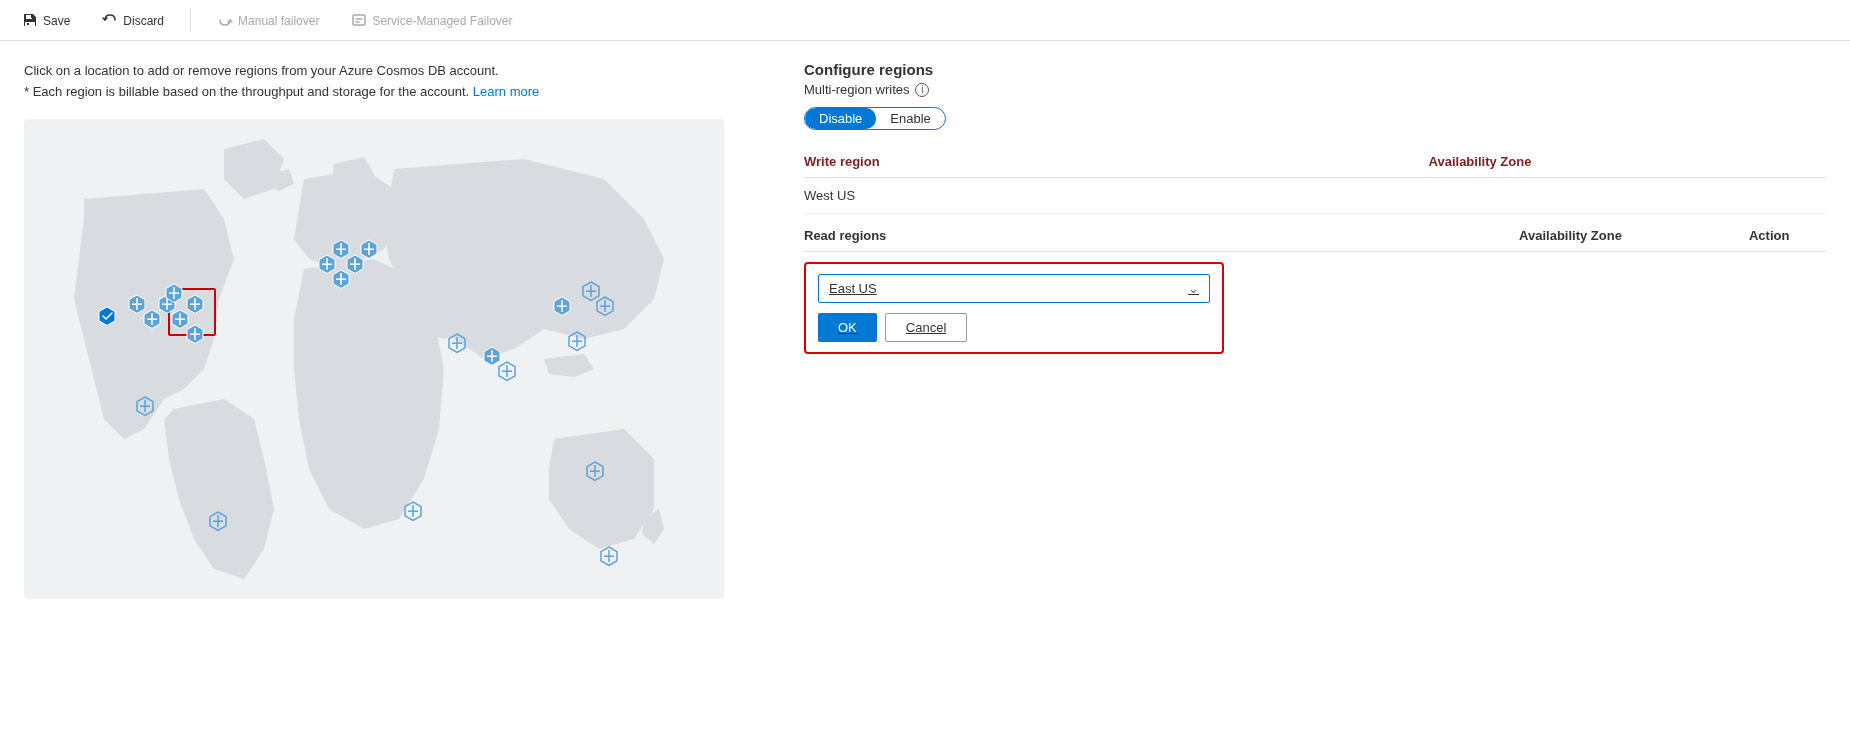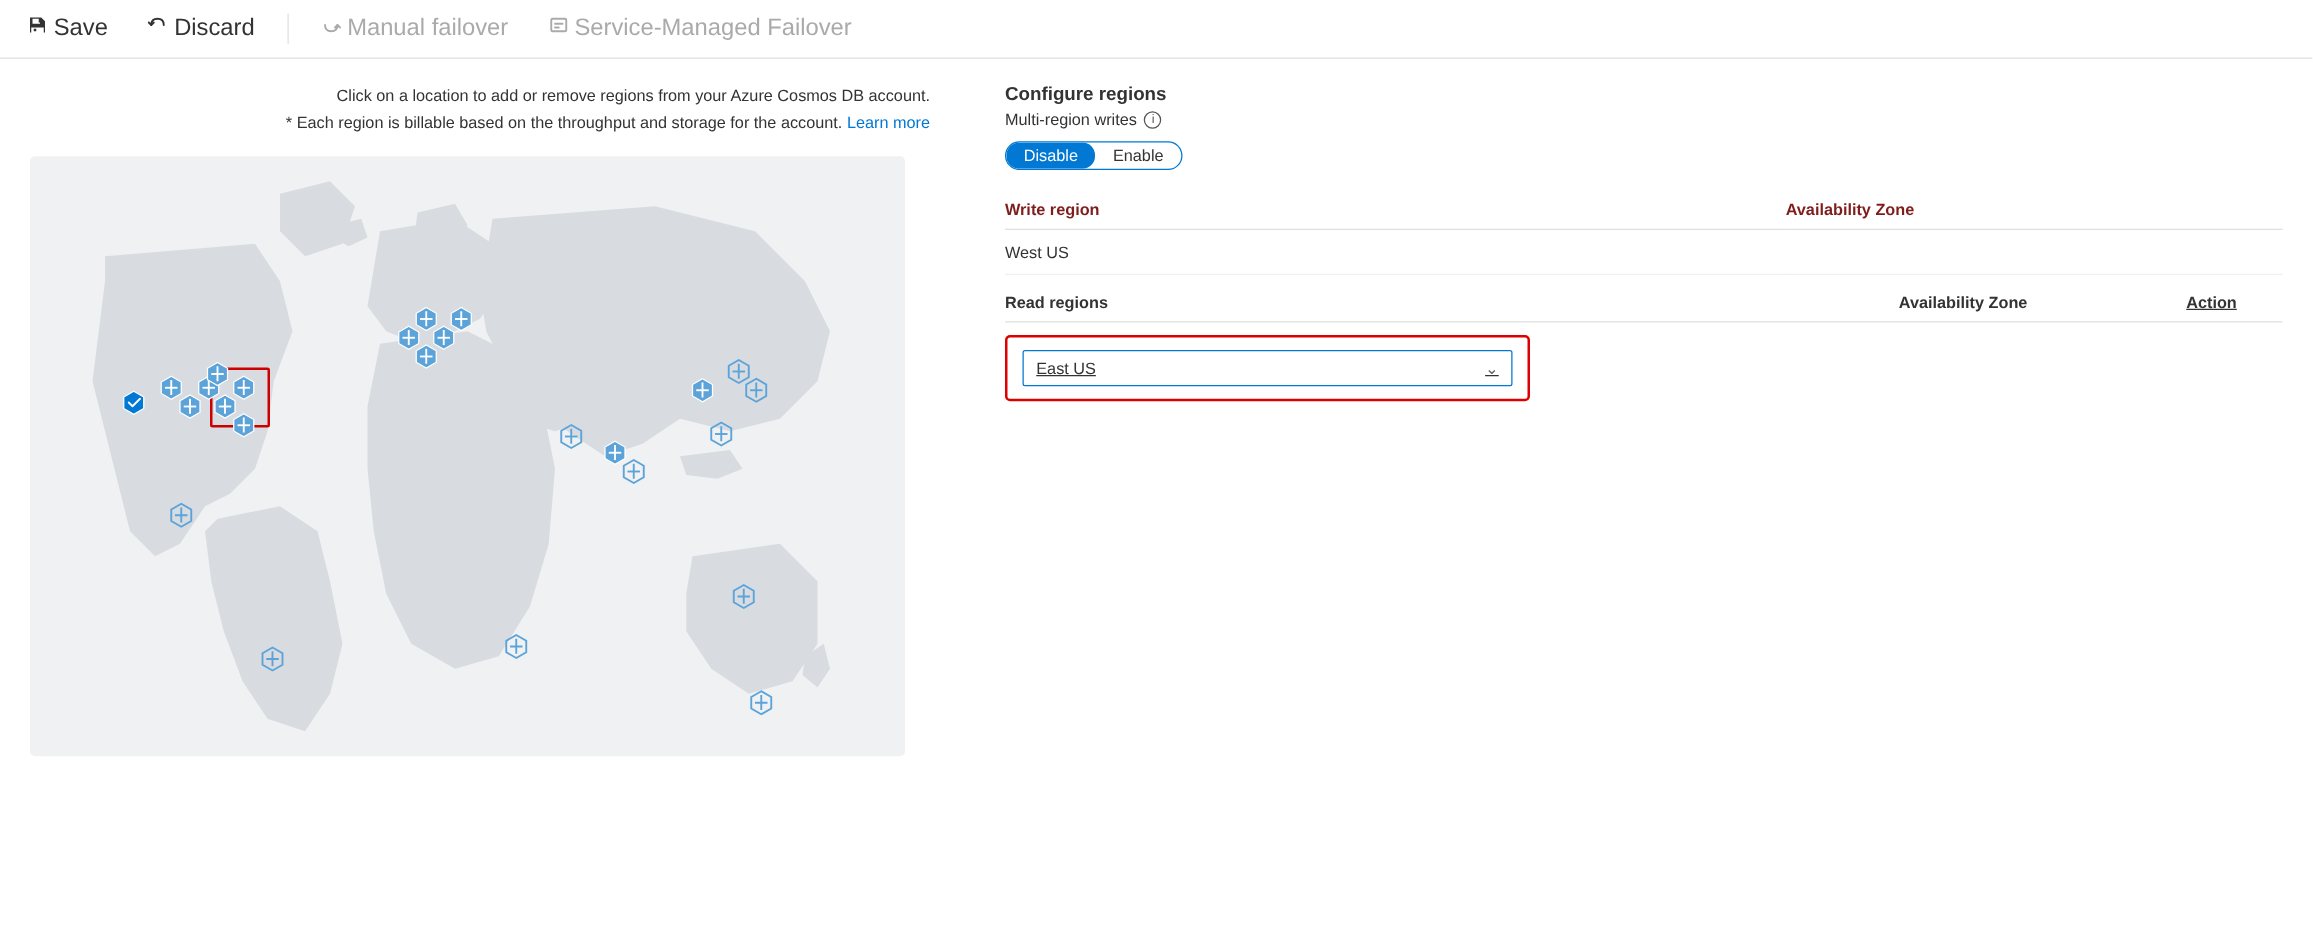--- a/index.html
+++ b/index.html
@@ -15,45 +15,44 @@
     
     .toolbar {
       display: flex;
       align-items: center;
       padding: 8px 16px;
       border-bottom: 1px solid #e0e0e0;
       gap: 20px;
     }
     .toolbar-btn {
       display: flex;
-      align-items: flex-start;
+      align-items: flex-end;
       gap: 5px;
       background: none;
       border: none;
       cursor: pointer;
       color: #333;
-      font-size: 19px;
+      font-size: 12px;
       padding: 4px 6px;
     }
     .toolbar-btn.disabled { color: #aaa; cursor: default; }
     .toolbar-btn svg { width: 16px; height: 16px; }
     .toolbar-divider { width: 1px; height: 24px; background: #e0e0e0; }
 
     
     .main-layout {
       display: flex;
       padding: 20px 24px;
       gap: 60px;
       min-height: 700px;
     }
 
     
     .left-panel {
       flex: 0 0 720px;
-      text-align: right;
     }
     .instructions {
       margin-bottom: 16px;
       line-height: 1.6;
     }
     .instructions .learn-more {
       color: #0078d4;
       text-decoration: none;
       cursor: pointer;
     }
@@ -507,26 +506,30 @@
       </thead>
       <tbody>
         <tr class="data-row">
           <td>West US</td>
           <td></td>
           <td></td>
         </tr>
         <tr class="section-header">
           <td>Read regions</td>
           <td style="text-align:center;font-weight:600;">Availability Zone</td>
-          <td style="text-align:center;font-weight:600;text-decoration:underline;">Action</td>
+          <td style="text-align:center;font-weight:600;">Action</td>
         </tr>
       </tbody>
     </table>
 
     <div class="new-region-row">
       <div class="region-dropdown">
         <span class="region-dropdown-value">East US</span>
         <span class="chevron-icon">⌄</span>
       </div>
+      <div class="action-buttons">
+        <button class="btn-ok">OK</button>
+        <button class="btn-cancel">Cancel</button>
+      </div>
     </div>
   </div>
 
 </div>
 
 </body></html>

